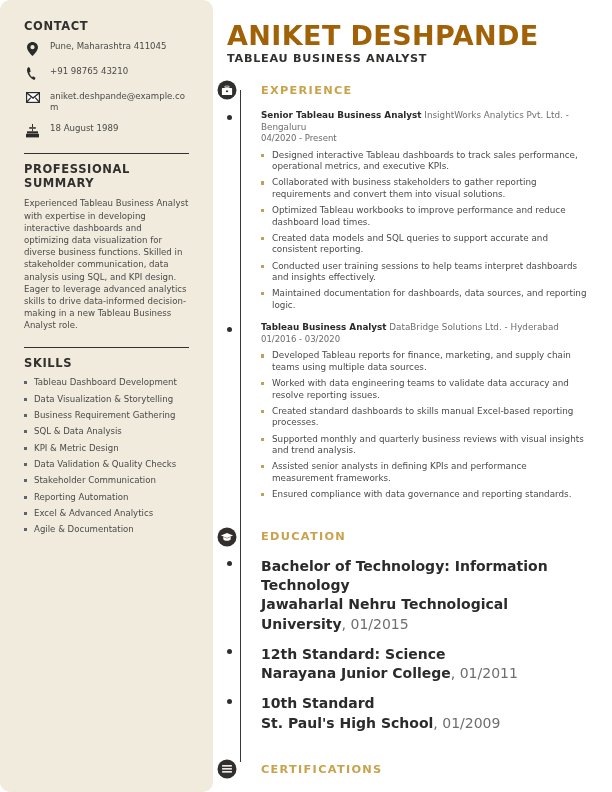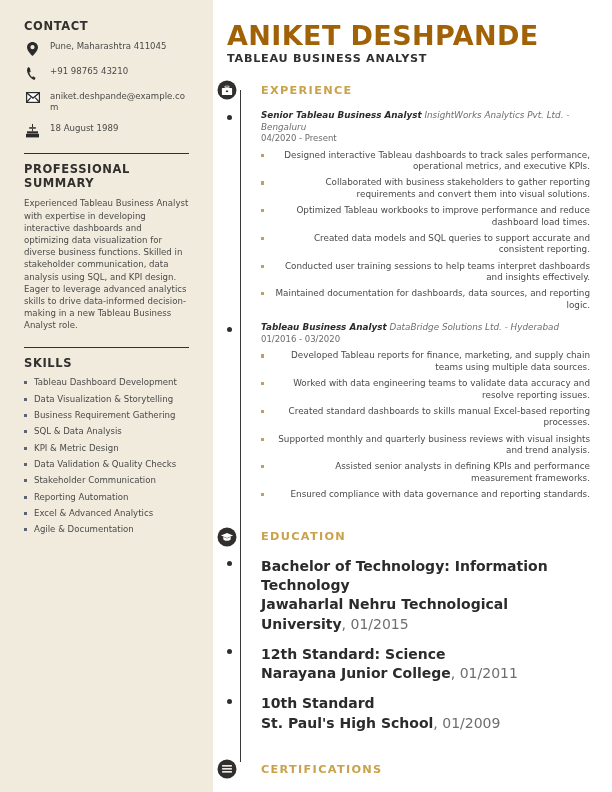--- a/index.html
+++ b/index.html
@@ -24,20 +24,21 @@
   }
 
   
   .sidebar {
     width: 213px;
     min-width: 213px;
     height: 792px;
     background: #f0ebdc;
     box-sizing: border-box;
     padding: 20px 24px 0 24px;
+    border-radius: 10px;
   }
   .side-heading {
     font-size: 11.5px;
     font-weight: bold;
     letter-spacing: 0.6px;
     color: #32302f;
     margin: 0 0 7px 0;
     line-height: 1.18;
     text-transform: uppercase;
   }
@@ -181,21 +182,20 @@
     height: 5px;
     border-radius: 50%;
     background: #312e2c;
     z-index: 2;
   }
   .entry-line1 {
     font-size: 8.8px;
     line-height: 1.3;
     color: #6e6e6e;
     margin-bottom: 0px;
-    font-style: italic;
   }
   .entry-line1 .role {
     font-weight: bold;
     color: #2b2b2b;
   }
   .entry-dates {
     font-size: 8.5px;
     line-height: 1.35;
     color: #6b6b6b;
     margin-bottom: 4px;
@@ -205,21 +205,20 @@
     margin: 5px 0 0 0;
     padding: 0;
   }
   .bullets li {
     position: relative;
     padding-left: 11px;
     font-size: 8.8px;
     line-height: 1.32;
     color: #4a4a4a;
     margin-bottom: 4.5px;
-    text-align: right;
   }
   .bullets li::before {
     content: "";
     position: absolute;
     left: 0;
     top: 4px;
     width: 3.2px;
     height: 3.2px;
     background: #c0a05c;
   }

